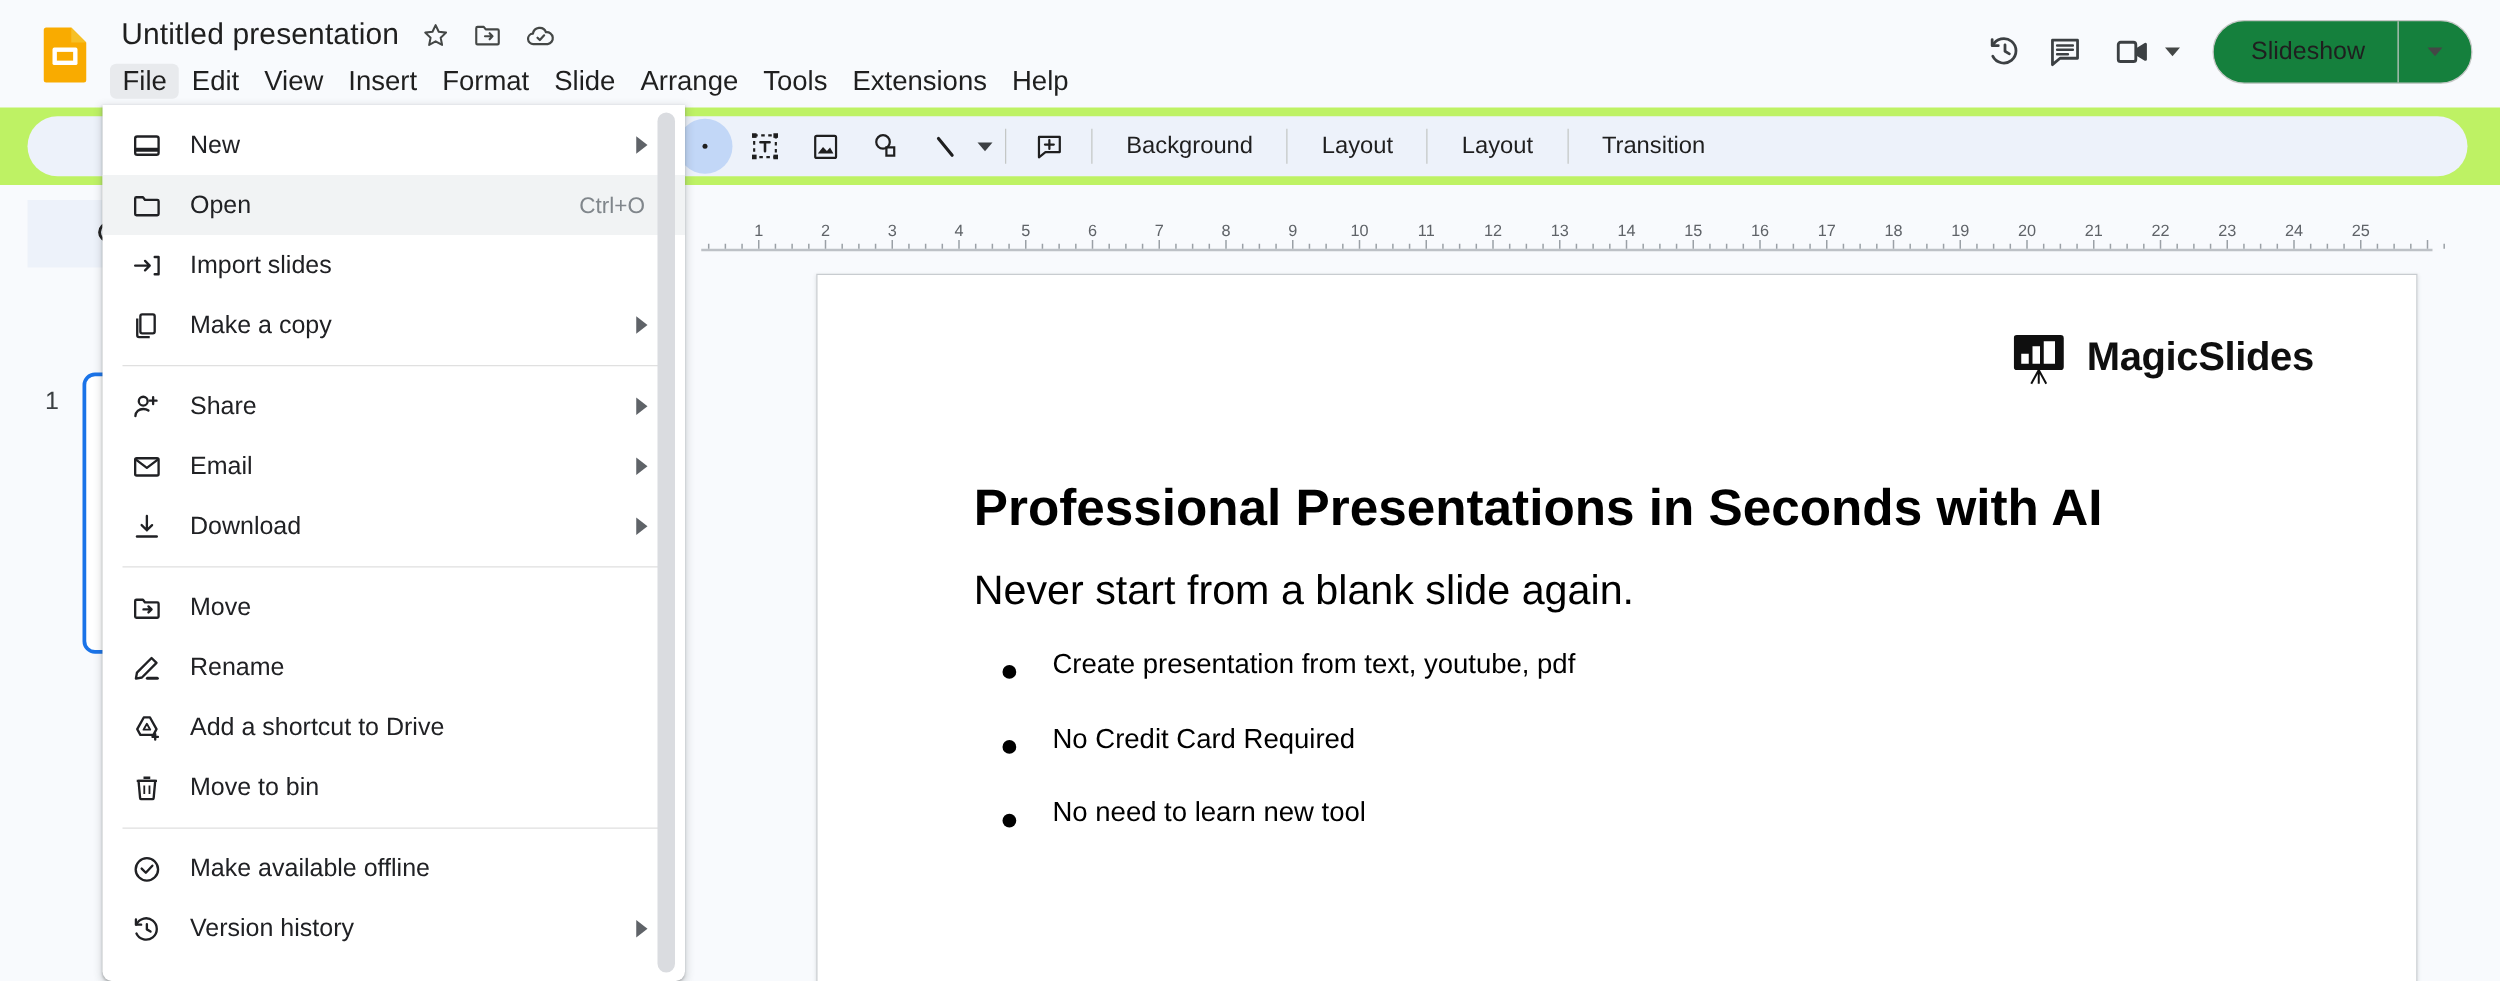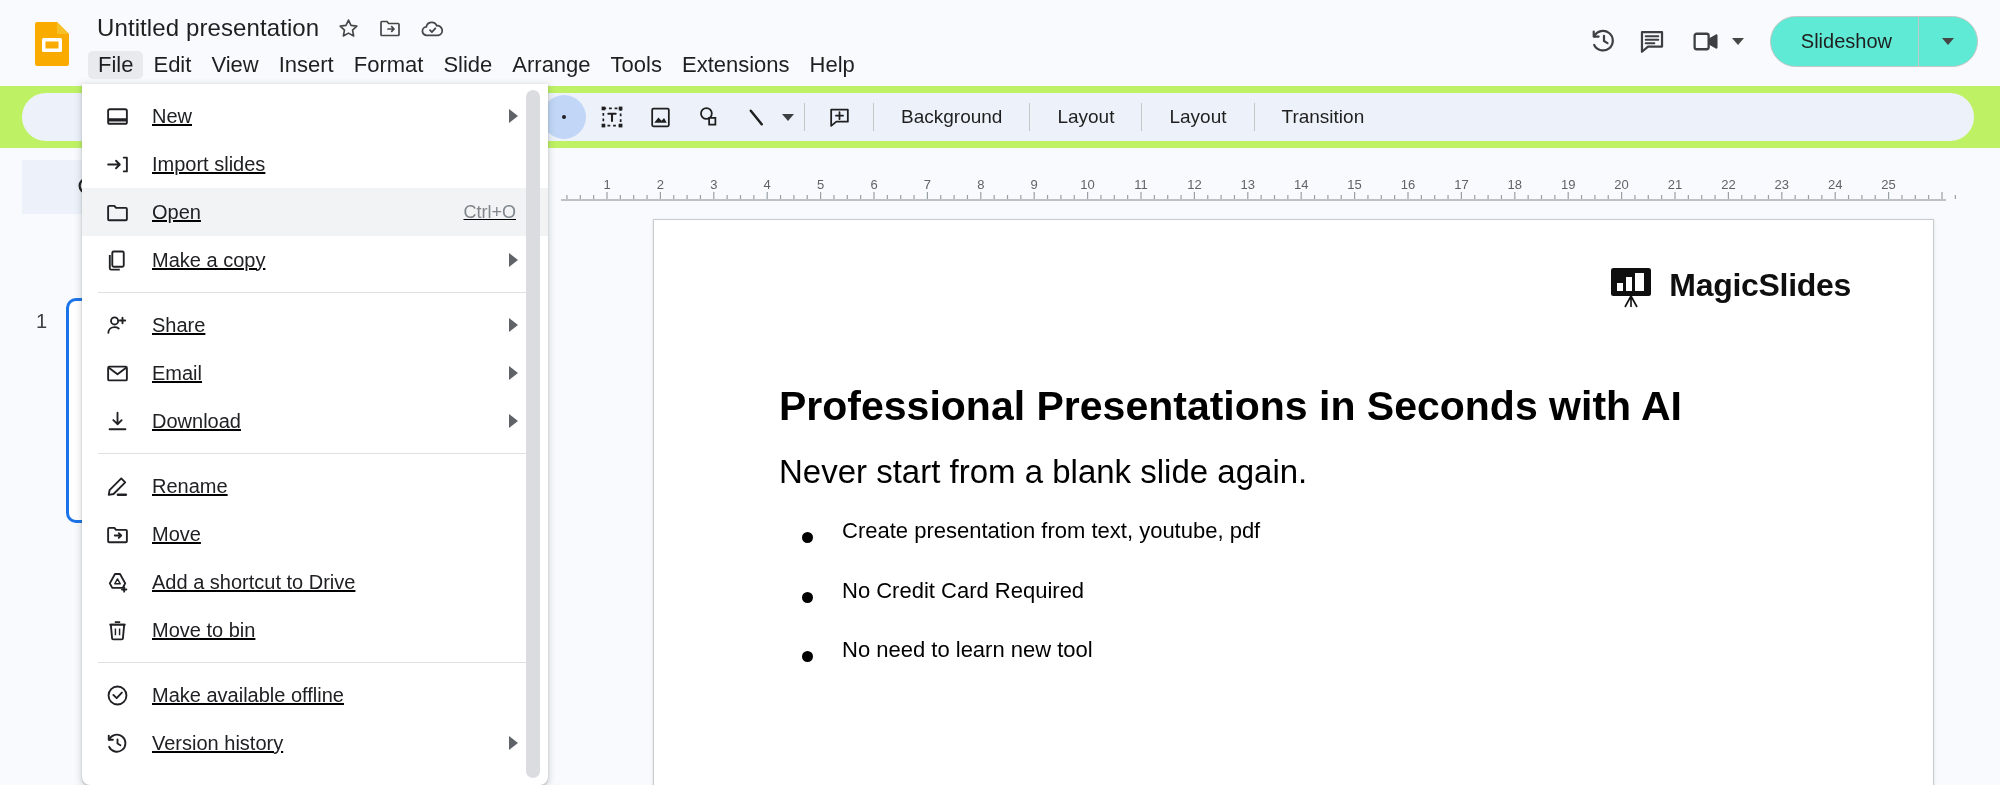--- a/index.html
+++ b/index.html
@@ -52,21 +52,21 @@
   }
   .hdr-icon-btn {
     width: 48px; height: 48px; border-radius: 50%;
     display: flex; align-items: center; justify-content: center; cursor: pointer;
   }
   .cam-group { display: flex; align-items: center; gap: 2px; margin-left: 6px; cursor: pointer; }
   .caret { width: 0; height: 0; border-left: 6px solid transparent; border-right: 6px solid transparent; border-top: 7px solid #444746; }
   .slideshow-btn {
     display: flex; align-items: center; height: 51px; margin-left: 26px;
     border: 1px solid #C4C7C5; border-radius: 26px; overflow: hidden;
-    background: #5eead4;
+    background: #15803d;
   }
   .slideshow-label {
     padding: 0 26px 0 30px; font-size: 20px; color: #1f1f1f; line-height: 49px;
     cursor: pointer; white-space: nowrap;
   }
   .slideshow-split { width: 1px; height: 51px; background: #C4C7C5; }
   .slideshow-caret { width: 58px; height: 49px; display: flex; align-items: center; justify-content: center; cursor: pointer; }
 
   
   .toolbar {
@@ -144,21 +144,21 @@
     width: 11px; height: 11px; background: #000; border-radius: 50%;
   }
 
   
   .menu-panel {
     position: absolute; left: 82px; top: 84px; width: 466px; height: 701px;
     background: #fff; border-radius: 0 0 8px 8px;
     box-shadow: 0 2px 6px 2px rgba(60,64,67,.15), 0 1px 2px rgba(60,64,67,.3);
     overflow: hidden; z-index: 50;
   }
-  .menu-list { padding: 8px 0 0 0; text-decoration: underline; }
+  .menu-list { padding: 8px 0 0 0; }
   .menu-item {
     position: relative; display: flex; align-items: center; height: 48px;
     padding: 0 18px 0 0; cursor: pointer;
   }
   .menu-item.hl { background: #F1F3F4; }
   .menu-ico {
     width: 70px; min-width: 70px; display: flex; align-items: center; justify-content: center;
   }
   .menu-label { font-size: 20px; color: #202124; flex: 1; white-space: nowrap; }
   .menu-shortcut { font-size: 18px; color: #80868B; margin-right: 14px; white-space: nowrap; }
@@ -508,38 +508,38 @@
         <div class="menu-ico">
           <svg width="25" height="25" viewBox="0 0 24 24" fill="none" stroke="#202124" stroke-width="1.8">
             <rect x="3" y="5" width="18" height="14" rx="1.6"></rect>
             <path d="M3 15.2 h18" stroke-width="3"></path>
           </svg>
         </div>
         <div class="menu-label">New</div>
         <div class="menu-arrow"></div>
       </div>
 
+      <div class="menu-item hl">
+        <div class="menu-ico">
+          <svg width="25" height="25" viewBox="0 0 24 24" fill="none" stroke="#202124" stroke-width="1.8" stroke-linejoin="round">
+            <path d="M3 6.6 a1 1 0 0 1 1 -1 h5 l1.6 2 h9.4 a1 1 0 0 1 1 1 v9.8 a1 1 0 0 1 -1 1 H4 a1 1 0 0 1 -1 -1 z"></path>
+          </svg>
+        </div>
+        <div class="menu-label">Open</div>
+        <div class="menu-shortcut">Ctrl+O</div>
+      </div>
+
       <div class="menu-item">
         <div class="menu-ico">
           <svg width="25" height="25" viewBox="0 0 24 24" fill="none" stroke="#202124" stroke-width="1.8" stroke-linecap="round" stroke-linejoin="round">
             <path d="M3 12 h11 m-3.4 -3.6 L14.2 12 l-3.6 3.6"></path>
             <path d="M18 5.4 h3 v13.2 h-3"></path>
           </svg>
         </div>
         <div class="menu-label">Import slides</div>
-      </div>
-
-      <div class="menu-item hl">
-        <div class="menu-ico">
-          <svg width="25" height="25" viewBox="0 0 24 24" fill="none" stroke="#202124" stroke-width="1.8" stroke-linejoin="round">
-            <path d="M3 6.6 a1 1 0 0 1 1 -1 h5 l1.6 2 h9.4 a1 1 0 0 1 1 1 v9.8 a1 1 0 0 1 -1 1 H4 a1 1 0 0 1 -1 -1 z"></path>
-          </svg>
-        </div>
-        <div class="menu-label">Open</div>
-        <div class="menu-shortcut">Ctrl+O</div>
       </div>
 
       <div class="menu-item">
         <div class="menu-ico">
           <svg width="25" height="25" viewBox="0 0 24 24" fill="none" stroke="#202124" stroke-width="1.8" stroke-linejoin="round">
             <path d="M8.4 3.4 h8.2 a1.4 1.4 0 0 1 1.4 1.4 v11.8 a1.4 1.4 0 0 1 -1.4 1.4 H8.4 A1.4 1.4 0 0 1 7 16.6 V4.8 a1.4 1.4 0 0 1 1.4 -1.4 z"></path>
             <path d="M4.6 6.6 v12.8 a1.4 1.4 0 0 0 1.4 1.4 h8.2"></path>
           </svg>
         </div>
         <div class="menu-label">Make a copy</div>
@@ -580,35 +580,35 @@
         </div>
         <div class="menu-label">Download</div>
         <div class="menu-arrow"></div>
       </div>
 
       <div class="menu-div"></div>
 
       <div class="menu-item">
         <div class="menu-ico">
           <svg width="25" height="25" viewBox="0 0 24 24" fill="none" stroke="#202124" stroke-width="1.8" stroke-linejoin="round">
+            <path d="M3 6.6 a1 1 0 0 1 1 -1 h5 l1.6 2 h9.4 a1 1 0 0 1 1 1 v9.8 a1 1 0 0 1 -1 1 H4 a1 1 0 0 1 -1 -1 z"></path>
+            <path d="M9.4 13 h6 m-2.2 -2.3 L15.6 13 l-2.4 2.3" stroke-linecap="round"></path>
+          </svg>
+        </div>
+        <div class="menu-label">Move</div>
+      </div>
+
+      <div class="menu-item">
+        <div class="menu-ico">
+          <svg width="25" height="25" viewBox="0 0 24 24" fill="none" stroke="#202124" stroke-width="1.8" stroke-linejoin="round">
             <path d="M4.4 15.4 L15.6 4.2 l3.8 3.8 L8.2 19.2 l-4.6 .8 z"></path>
             <path d="M12.4 19.8 h7.6" stroke-width="2.4" stroke-linecap="round"></path>
           </svg>
         </div>
         <div class="menu-label">Rename</div>
-      </div>
-
-      <div class="menu-item">
-        <div class="menu-ico">
-          <svg width="25" height="25" viewBox="0 0 24 24" fill="none" stroke="#202124" stroke-width="1.8" stroke-linejoin="round">
-            <path d="M3 6.6 a1 1 0 0 1 1 -1 h5 l1.6 2 h9.4 a1 1 0 0 1 1 1 v9.8 a1 1 0 0 1 -1 1 H4 a1 1 0 0 1 -1 -1 z"></path>
-            <path d="M9.4 13 h6 m-2.2 -2.3 L15.6 13 l-2.4 2.3" stroke-linecap="round"></path>
-          </svg>
-        </div>
-        <div class="menu-label">Move</div>
       </div>
 
       <div class="menu-item">
         <div class="menu-ico">
           <svg width="25" height="25" viewBox="0 0 24 24" fill="none" stroke="#202124" stroke-width="1.8" stroke-linejoin="round">
             <path d="M9.6 3.8 h4.8 l5 9 -2.4 4.4 H7 L4.6 12.8 z"></path>
             <path d="M12 8.6 l2.6 4.6 h-5.2 z" stroke-width="1.4"></path>
             <path d="M18.4 16.6 v4.2 M16.3 18.7 h4.2" stroke-linecap="round" stroke-width="1.8"></path>
           </svg>
         </div>

